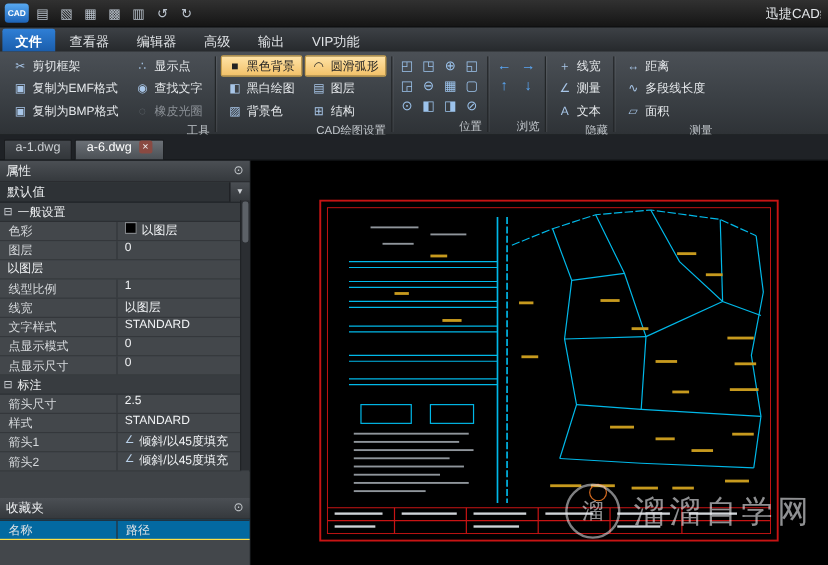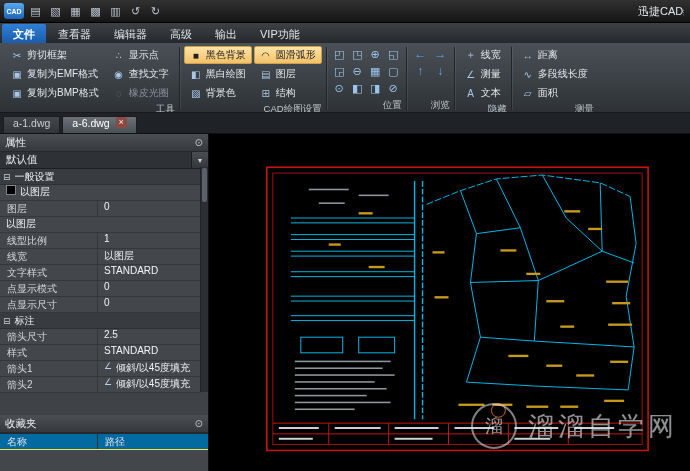--- a/index.html
+++ b/index.html
@@ -302,20 +302,21 @@
         <span>默认值</span>
         <span class="arrow">▼</span>
       </div>
 
       <div class="grid">
         <div class="shead">
           <span class="cg">⊟</span>
           <span>一般设置</span>
         </div>
         <div class="prow">
+          <div class="lab">色彩</div>
           <div class="val">
             <span class="swatch" style="background: rgb(0, 0, 0);"></span>
             <span>以图层</span>
             </div>
         </div>
         <div class="prow">
           <div class="lab">图层</div>
           <div class="val">
               <span>0</span>
             </div>

